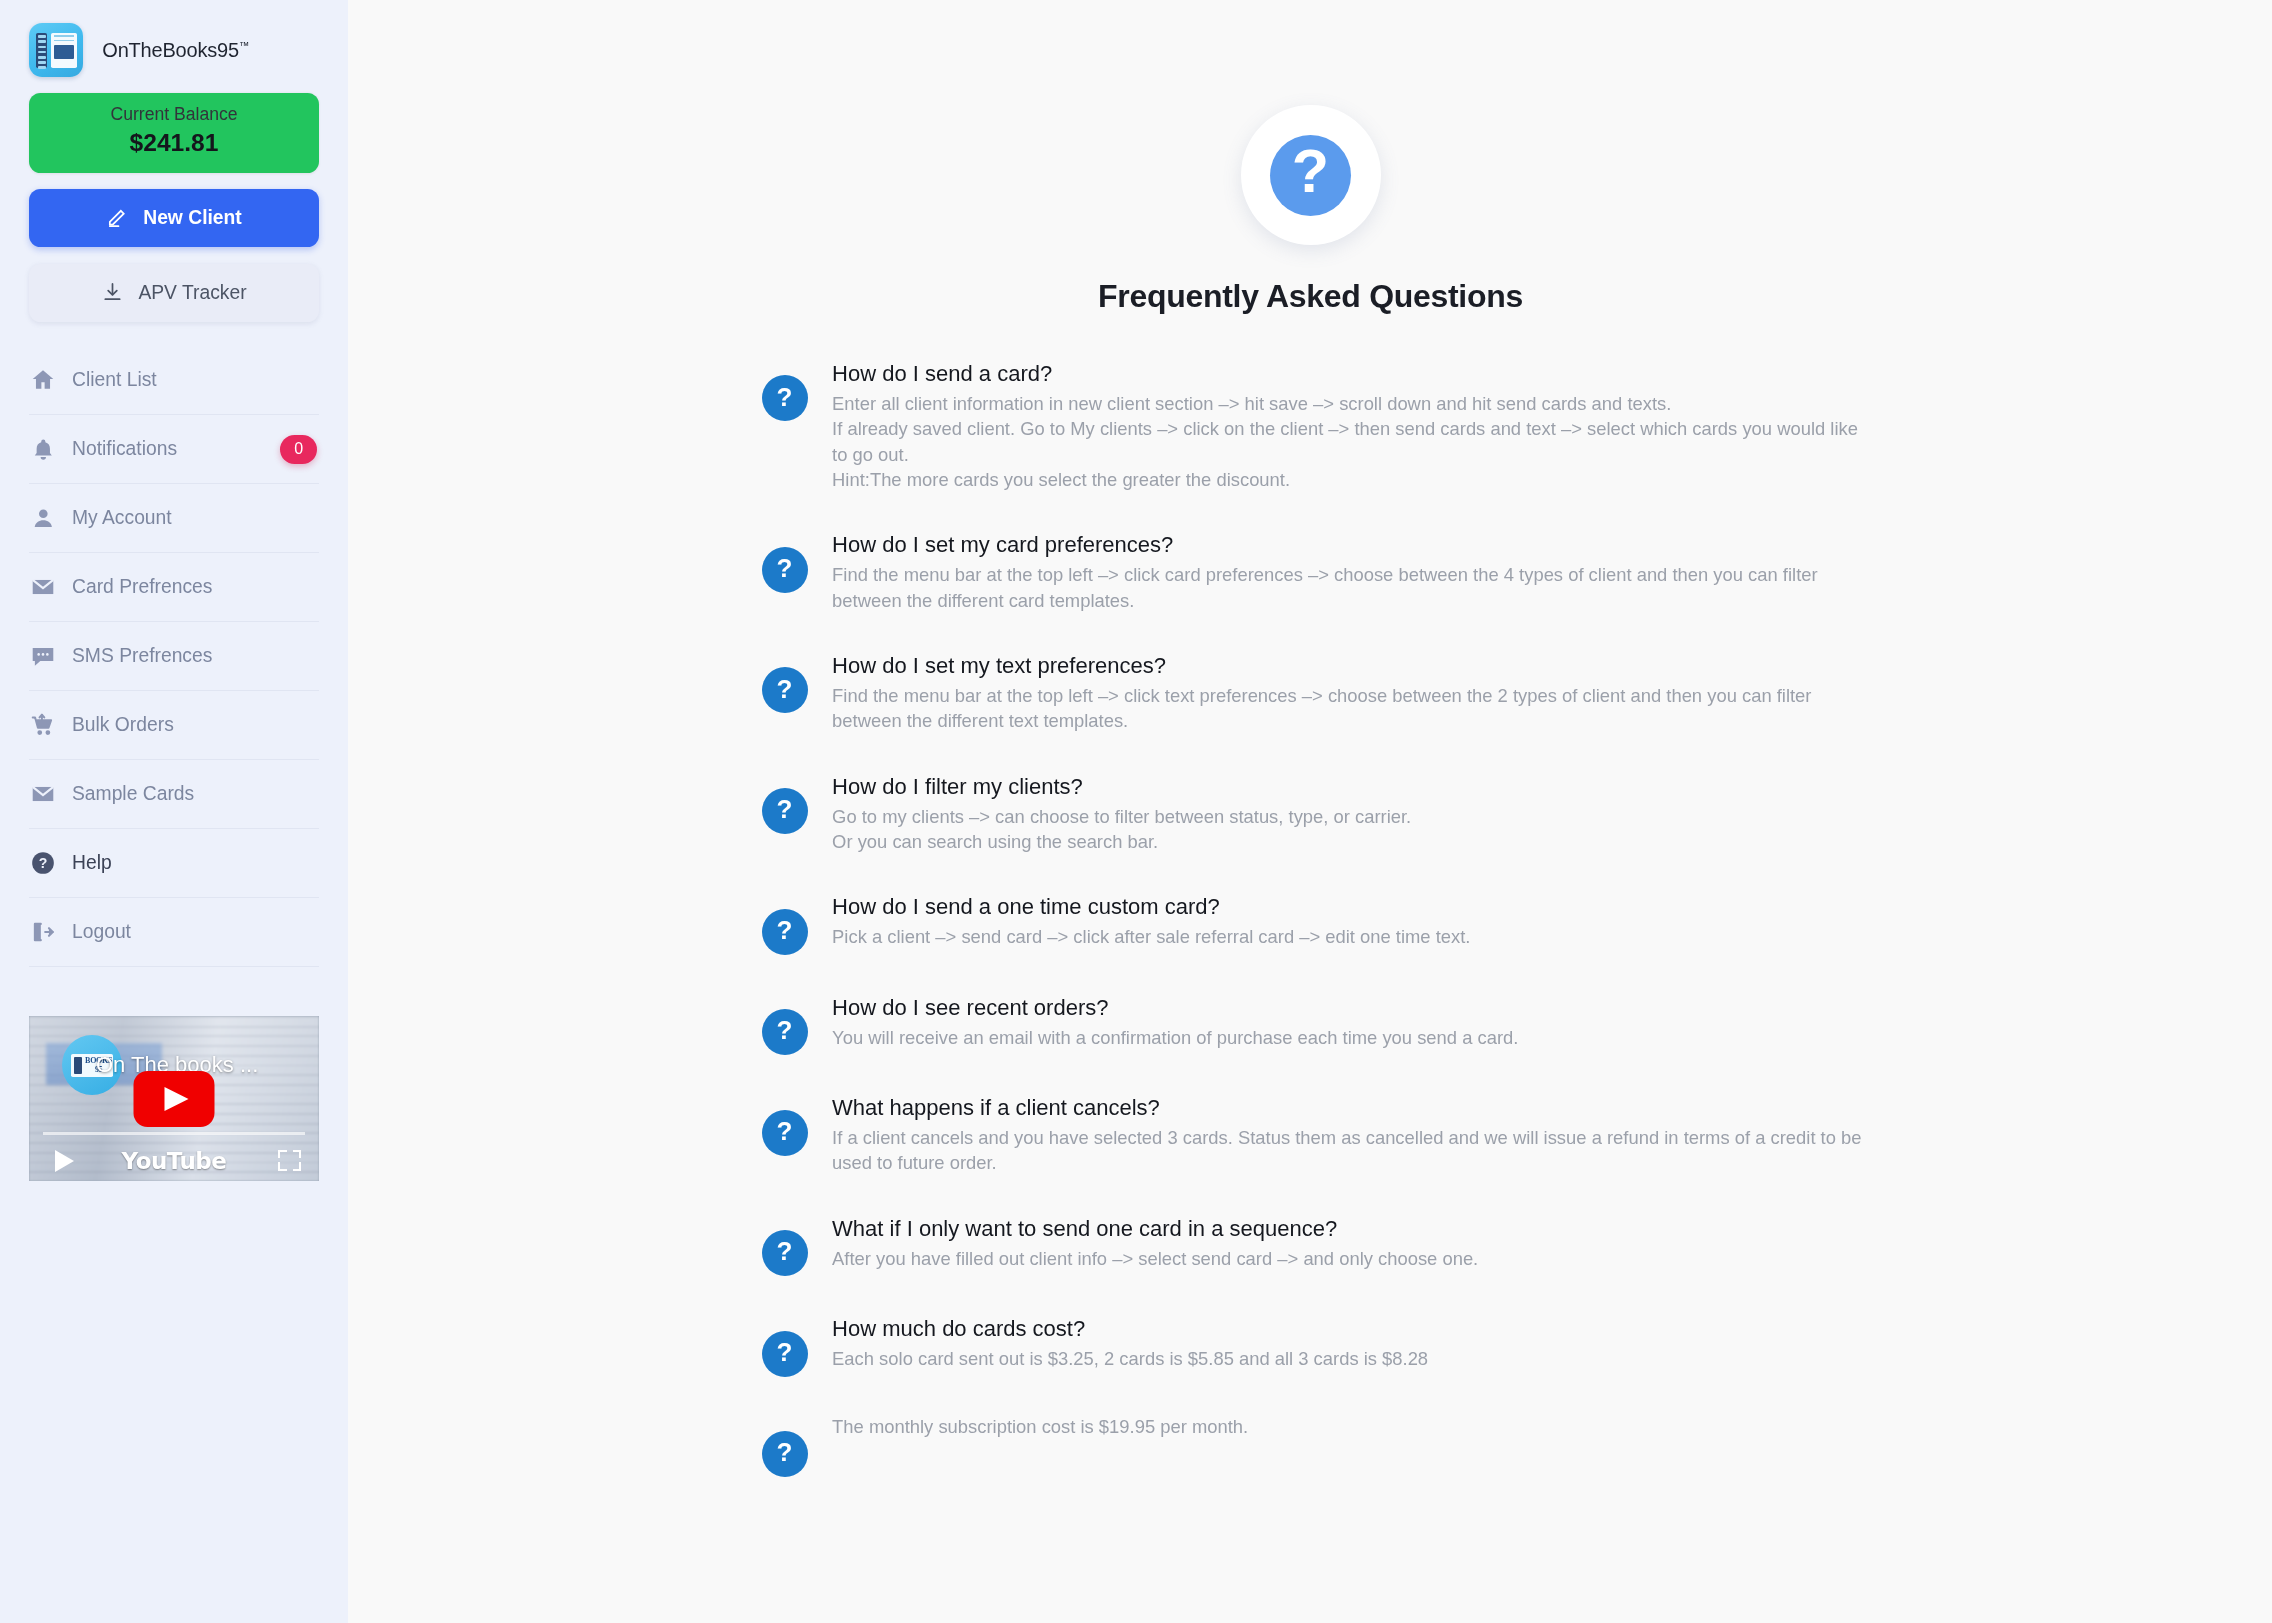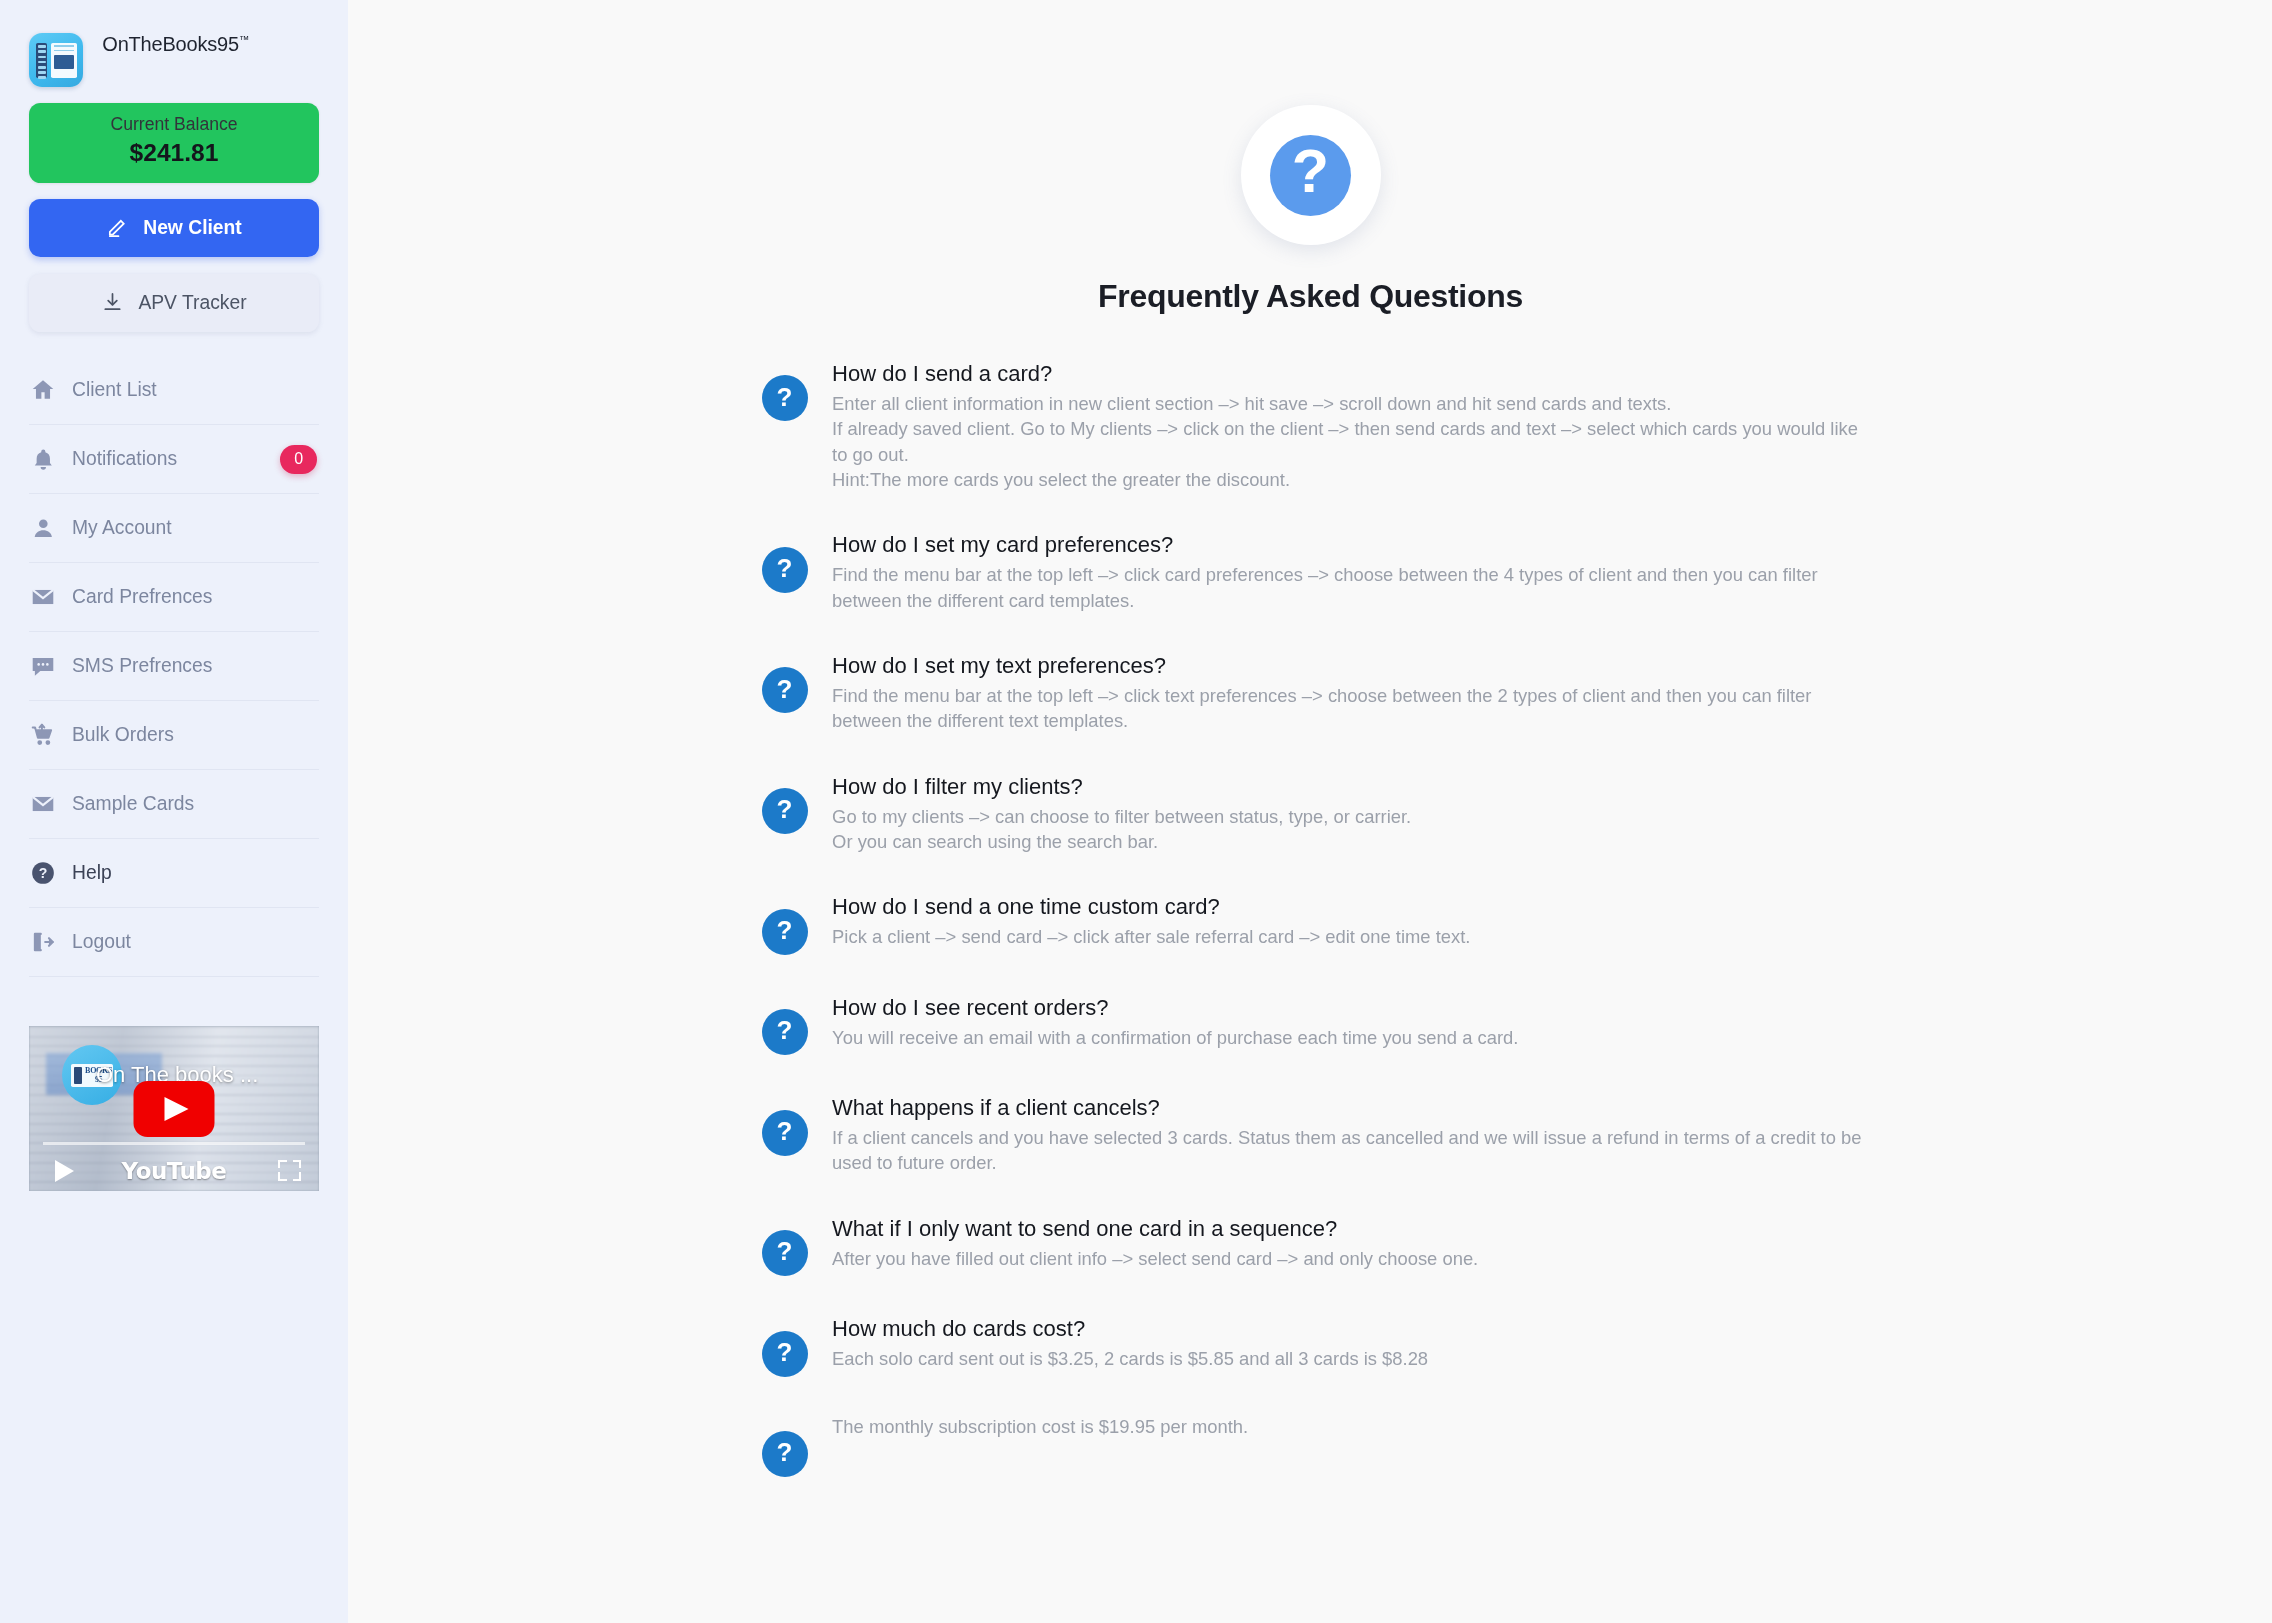--- a/index.html
+++ b/index.html
@@ -23,23 +23,23 @@
     width: 348px;
     min-width: 348px;
     height: 1624px;
     background: #EDF1FB;
     padding: 0 29px;
     position: relative;
   }
 
   .brand {
     display: flex;
-    align-items: flex-start;
+    align-items: center;
     gap: 19.3px;
-    padding: 33px 0 16px 0;
+    padding: 23px 0 16px 0;
   }
   .brand-logo {
     width: 54px; height: 54px;
     border-radius: 13px;
     background: linear-gradient(150deg, #5ECBF5 0%, #3FB9EE 55%, #35A9E0 100%);
     position: relative;
     overflow: hidden;
     flex: 0 0 auto;
     box-shadow: 0 1.8px 4.4px rgba(40,70,120,0.20);
   }

